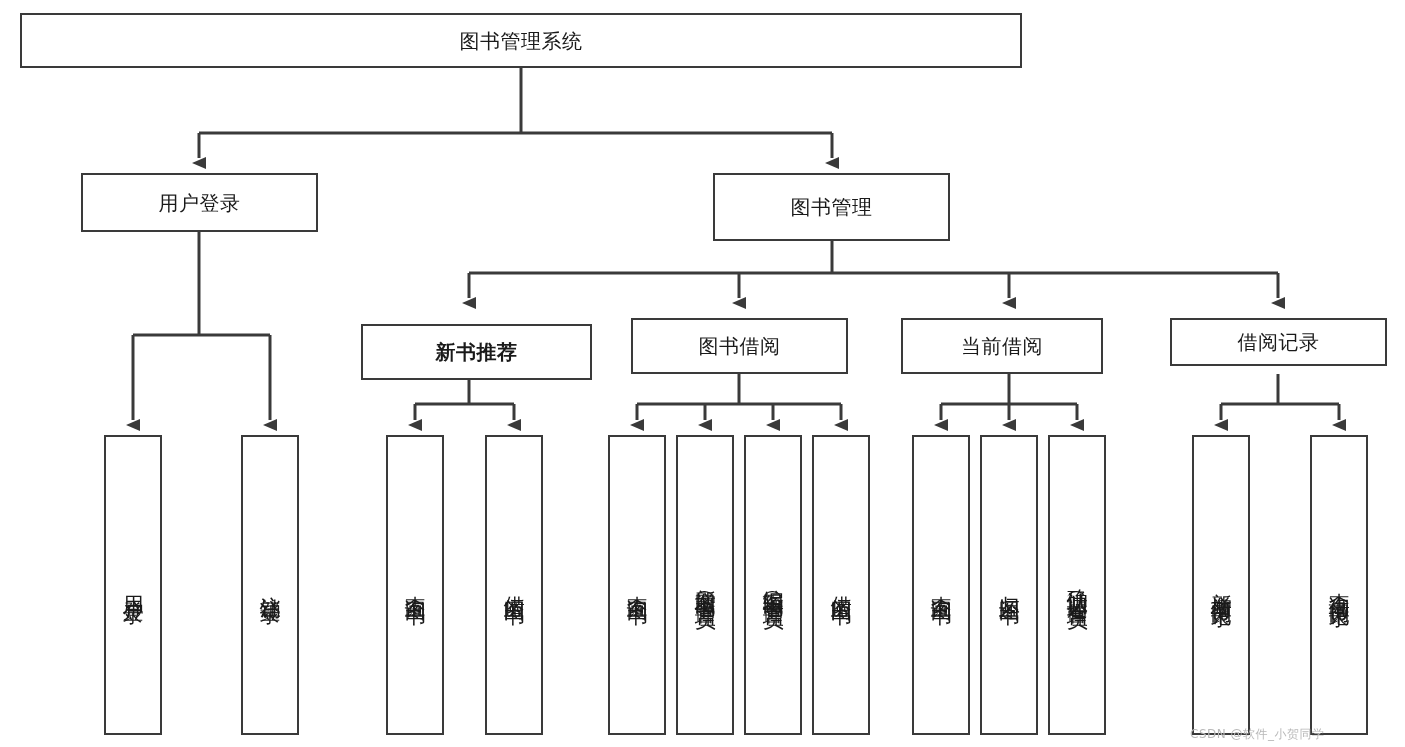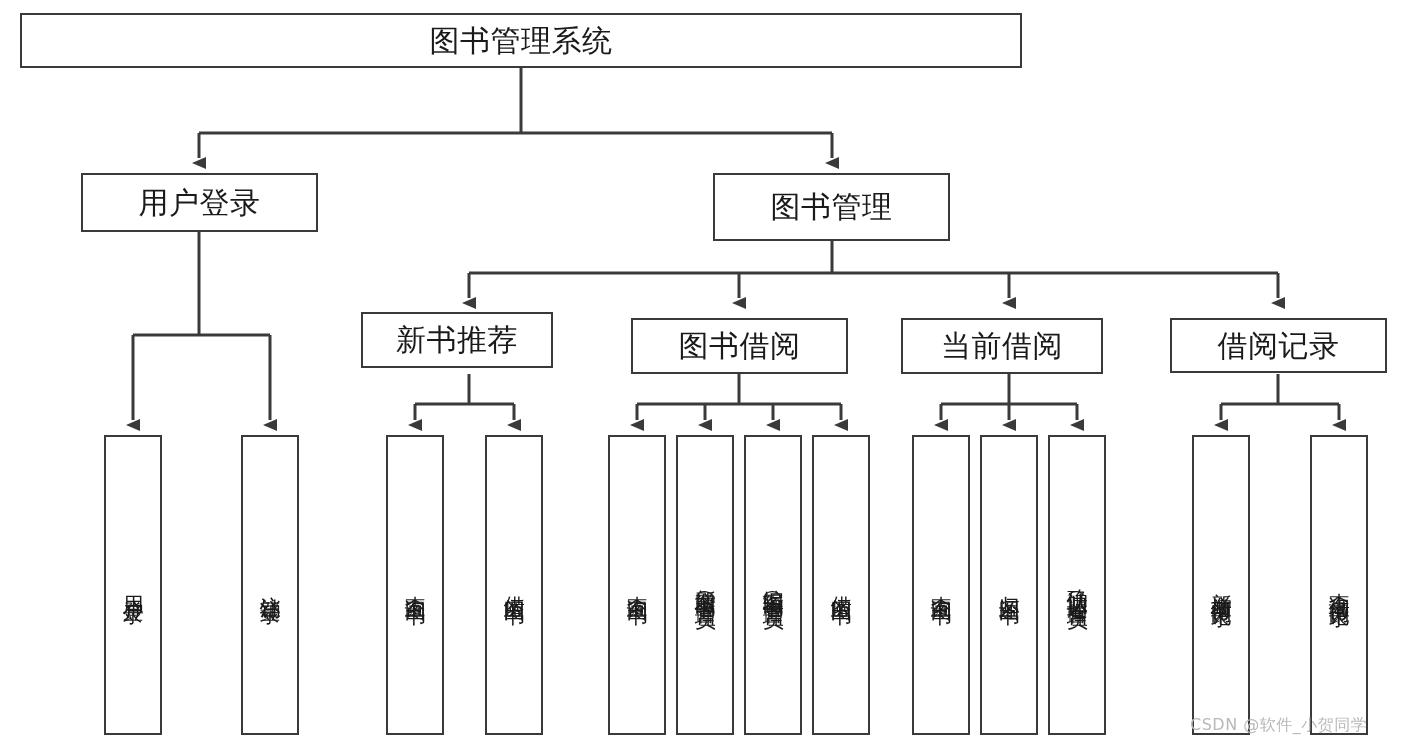--- a/index.html
+++ b/index.html
@@ -31,46 +31,47 @@
     box-sizing: border-box;
     background: #ffffff;
     border: 2.5px solid #3a3a3a;
     display: flex;
     align-items: center;
     justify-content: center;
     color: #1a1a1a;
     letter-spacing: 0.5px;
   }
   .node.h {
-    font-size: 30px;
+    font-size: 20px;
     line-height: 1.2;
     white-space: nowrap;
   }
   .node.v {
     writing-mode: vertical-rl;
     text-orientation: upright;
     font-size: 21px;
     line-height: 1.25;
     align-items: center;
     justify-content: center;
     letter-spacing: 3px;
   }
   .node.v .vtxt {
     writing-mode: vertical-rl;
     text-orientation: upright;
     display: block;
     text-align: center;
   }
   .watermark {
     position: absolute;
-    font-size: 16px;
+    font-size: 12px;
     color: #b9b9b9;
     white-space: nowrap;
     letter-spacing: 0.5px;
     font-family: "DejaVu Sans", "Liberation Sans", sans-serif;
+    margin-top: 11px;
   }
 </style>
 </head>
 <body>
 
 <div id="canvas">
 
   <svg id="wires" viewBox="0 0 1405 747">
     <defs>
       <marker id="arrow" markerWidth="12" markerHeight="14" refX="1" refY="7" orient="auto" markerUnits="userSpaceOnUse">
@@ -126,33 +127,33 @@
   </div>
 
   <div class="node h" style="left:81px; top:173px; width:237px; height:59px;">
     <span>用户登录</span>
   </div>
 
   <div class="node h" style="left:713px; top:173px; width:237px; height:68px;">
     <span>图书管理</span>
   </div>
 
-  <div class="node h" style="left:361px; top:312px; width:192px; height:56px;">
+  <div class="node h" style="left:361px; top:324px; width:231px; height:56px;font-weight:bold;">
     <span>新书推荐</span>
   </div>
 
   <div class="node h" style="left:631px; top:318px; width:217px; height:56px;">
     <span>图书借阅</span>
   </div>
 
   <div class="node h" style="left:901px; top:318px; width:202px; height:56px;">
     <span>当前借阅</span>
   </div>
 
-  <div class="node h" style="left:1170px; top:318px; width:217px; height:55px;justify-content:center;">
+  <div class="node h" style="left:1170px; top:318px; width:217px; height:48px;justify-content:center;">
     <span>借阅记录</span>
   </div>
 
   <div class="node v" style="left:104px; top:435px; width:58px; height:300px;">
     <span class="vtxt">用户登录</span>
   </div>
 
   <div class="node v" style="left:241px; top:435px; width:58px; height:300px;">
     <span class="vtxt">注销登录</span>
   </div>

